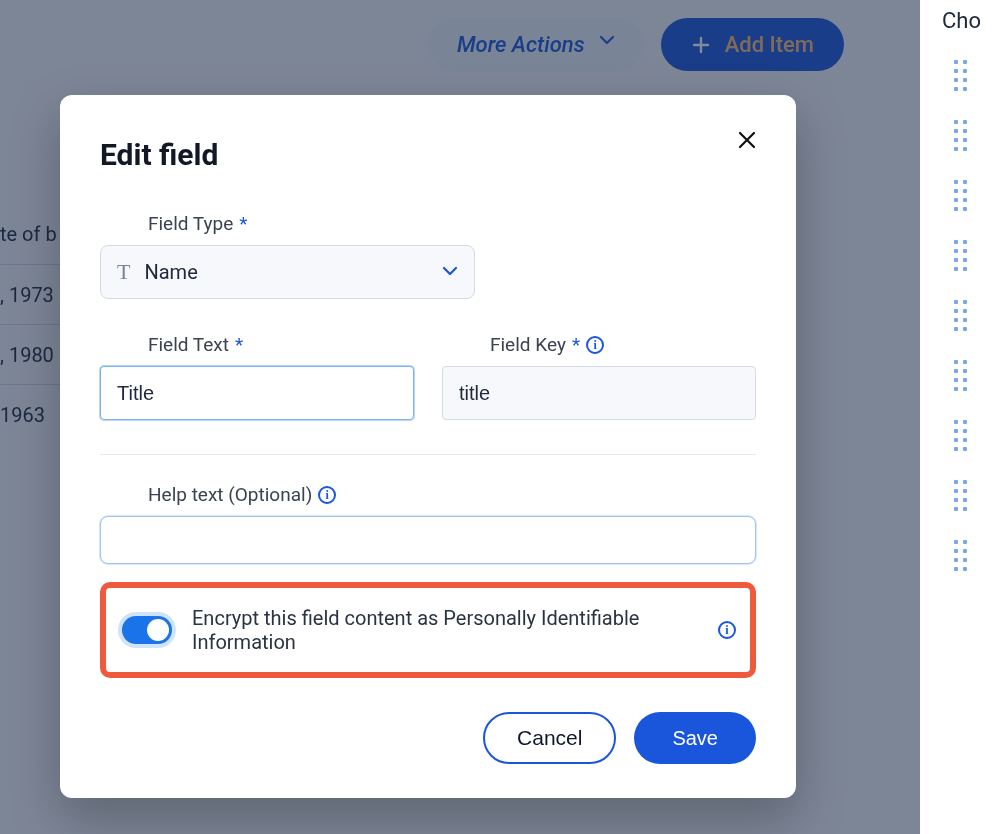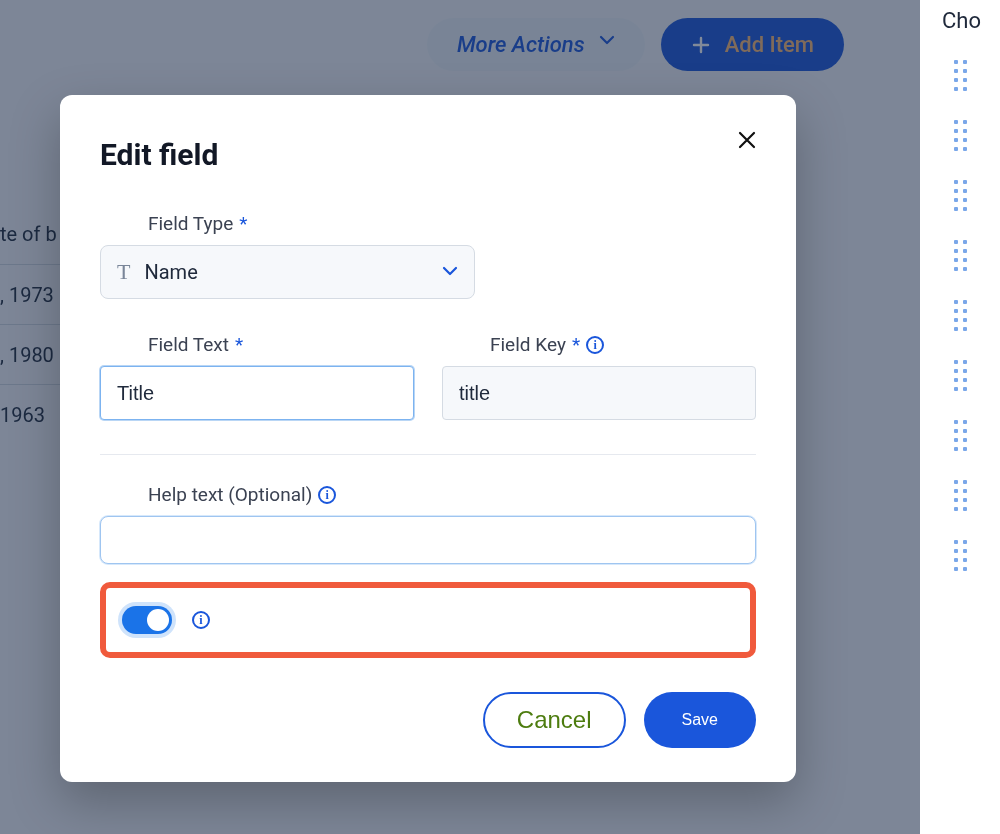--- a/index.html
+++ b/index.html
@@ -39,22 +39,22 @@
   .text-input.readonly { background:#f6f8fb; }
   .divider { height:1px; background:#e6e9ef; margin: 34px 0 28px 0; }
   .help-input { width:100%; height:48px; border:1px solid #9fc5f0; border-radius:8px; background:#fff; box-shadow: 0 0 0 1px #d6e8fb; }
 
   
   .highlight-box { margin-top: 18px; border: 6px solid #f05a3c; border-radius: 10px; padding: 18px 14px 18px 16px; display:flex; align-items:center; gap:20px; }
   .toggle { width:50px; height:28px; background:#1a73e8; border-radius:999px; position:relative; cursor:pointer; flex-shrink:0; box-shadow: 0 0 0 4px #cfe3fb; }
   .toggle .knob { position:absolute; right:3px; top:3px; width:22px; height:22px; background:#fff; border-radius:50%; }
   .encrypt-label { font-size:20px; color:#2a3342; flex:1; }
   .footer { display:flex; justify-content:flex-end; gap:18px; margin-top: 34px; }
-  .btn-cancel { border:2px solid #1a56db; color:#4d7c0f; background:#fff; border-radius:999px; padding:12px 32px; font-size:24px; font-weight:500; cursor:pointer;}
-  .btn-save { border:none; background:#1a56db; color:#fff; border-radius:999px; padding:14px 38px; font-size:16px; font-weight:500; cursor:pointer;}
+  .btn-cancel { border:2px solid #1a56db; color:#0f172a; background:#fff; border-radius:999px; padding:12px 32px; font-size:21px; font-weight:500; cursor:pointer;}
+  .btn-save { border:none; background:#1a56db; color:#fff; border-radius:999px; padding:14px 38px; font-size:20px; font-weight:500; cursor:pointer;}
 </style>
 </head>
 <body>
 
 <div class="bg-layer">
   <div class="bg-content">
     <div class="header-buttons">
       <div class="btn-more">
         <span>More Actions</span>
         <span class="chev-icon">
@@ -226,20 +226,21 @@
       <span>Help text (Optional)</span>
       <span class="info-icon">i</span>
     </div>
     <input class="help-input" value="" style="">
   </div>
 
   <div class="highlight-box">
     <div class="toggle">
       <div class="knob"></div>
     </div>
+    <span class="encrypt-label">Encrypt this field content as Personally Identifiable Information</span>
     <span class="info-icon">i</span>
   </div>
 
   <div class="footer">
     <button class="btn-cancel">Cancel</button>
     <button class="btn-save">Save</button>
   </div>
 </div>
 
 </body></html>

